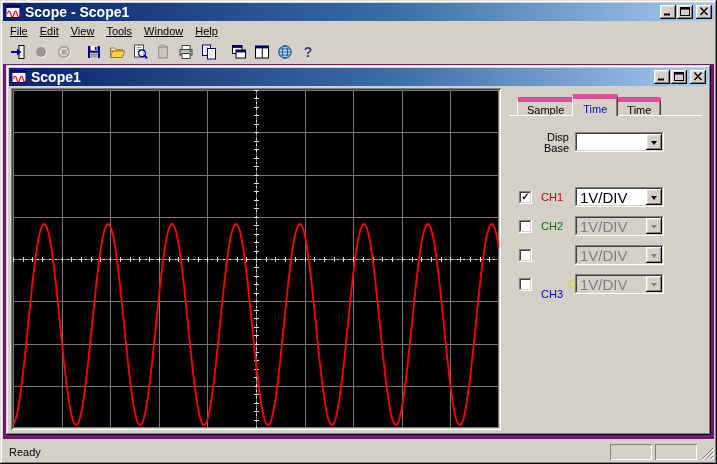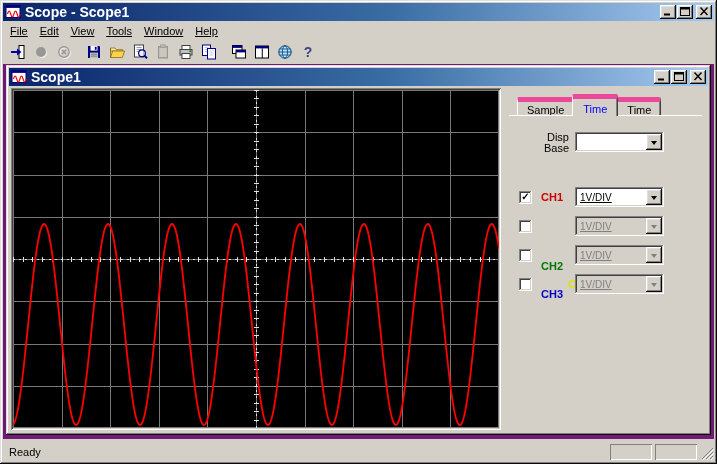--- a/index.html
+++ b/index.html
@@ -54,37 +54,37 @@
     border-top:5px solid #ec4899; border-left:1px solid #fff; border-right:1px solid #404040;
     box-shadow: inset -1px 0 #808080; border-radius:2px 2px 0 0;
   }
   .tab.active { color:#0000ff; height:22px; line-height:20px; padding:0 10px; margin-left:-2px; margin-right:-1px; z-index:2; }
   .tab-line { position:absolute; left:6px; right:6px; top:28px; height:1px; background:#fff; box-shadow:0 1px #d4d0c8; }
   .timebase-label { position:absolute; left:26px; top:45px; width:40px; text-align:right; line-height:11px; }
   .combo {
     position:absolute; width:89px; height:20px; background:#fff; display:flex; align-items:center;
     box-shadow: inset -1px -1px #fff, inset 1px 1px #808080, inset -2px -2px #d4d0c8, inset 2px 2px #404040;
   }
-  .combo .val { flex:1; padding:0 5px; font-size:10px; white-space:nowrap; overflow:hidden;text-decoration:underline; }
+  .combo .val { flex:1; padding:0 5px; font-size:15px; white-space:nowrap; overflow:hidden; }
   .combo .drop {
     width:16px; height:16px; margin:2px; background:#d4d0c8; display:flex; align-items:center; justify-content:center;
     box-shadow: inset -1px -1px #0a0a0a, inset 1px 1px #fff, inset -2px -2px #808080, inset 2px 2px #dfdfdf;
   }
   .arrow { width:0; height:0; border:3px solid transparent; border-top:4px solid #000; margin-top:4px; }
   .combo.disabled { background:#d4d0c8; }
   .combo.disabled .val { color:#808080; }
   .combo.disabled .arrow { border-top-color:#808080; }
   .channels { position:absolute; inset:0; }
   .ch-row { position:absolute; left:0; right:0; height:21px; }
   .checkbox {
     position:absolute; left:16px; top:4px; width:13px; height:13px; background:#fff;
     box-shadow: inset -1px -1px #fff, inset 1px 1px #808080, inset -2px -2px #d4d0c8, inset 2px 2px #404040;
     font-size:10px; line-height:12px; text-align:center; font-weight:bold; color:#000;
   }
-  .ch-label { position:absolute; left:38px; top:4px; font-size:11px;font-weight:bold; }
+  .ch-label { position:absolute; left:38px; top:4px; font-size:11px; }
   .ch-combo { left:72px; top:0; }
   
   .statusbar { position:absolute; left:3px; right:3px; bottom:3px; height:18px; background:#d4d0c8; display:flex; align-items:center; }
   .sb-text { flex:1; padding-left:6px; }
   .sb-pane { width:42px; height:16px; margin-left:3px; box-shadow: inset 1px 1px #808080, inset -1px -1px #fff; }
   .grip { width:14px; height:16px; margin-left:3px; display:flex; align-items:flex-end; justify-content:flex-end; }
 </style>
 </head>
 <body>
 
@@ -433,21 +433,21 @@
                 <span class="ch-label" style="color: rgb(204, 0, 0);">CH1</span>
                 <span class="combo ch-combo">
                   <span class="val">1V/DIV</span>
                   <span class="drop">
                     <span class="arrow"></span>
                   </span>
                 </span>
               </div>
               <div class="ch-row" style="top: 129px;">
                 <span class="checkbox"></span>
-                <span class="ch-label" style="color: rgb(0, 119, 0); margin-top: 40px;">CH2</span>
+                <span class="ch-label" style="color: rgb(0, 119, 0);">CH2</span>
                 <span class="combo ch-combo disabled">
                   <span class="val">1V/DIV</span>
                   <span class="drop">
                     <span class="arrow"></span>
                   </span>
                 </span>
               </div>
               <div class="ch-row" style="top: 158px;">
                 <span class="checkbox"></span>
                 <span class="ch-label" style="color: rgb(0, 0, 204); margin-top: 39px;">CH3</span>

